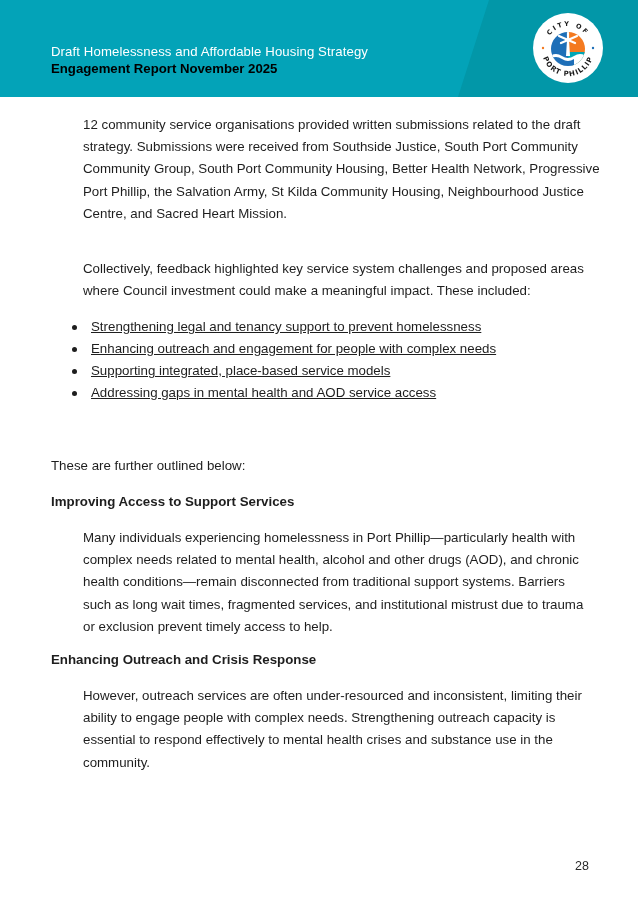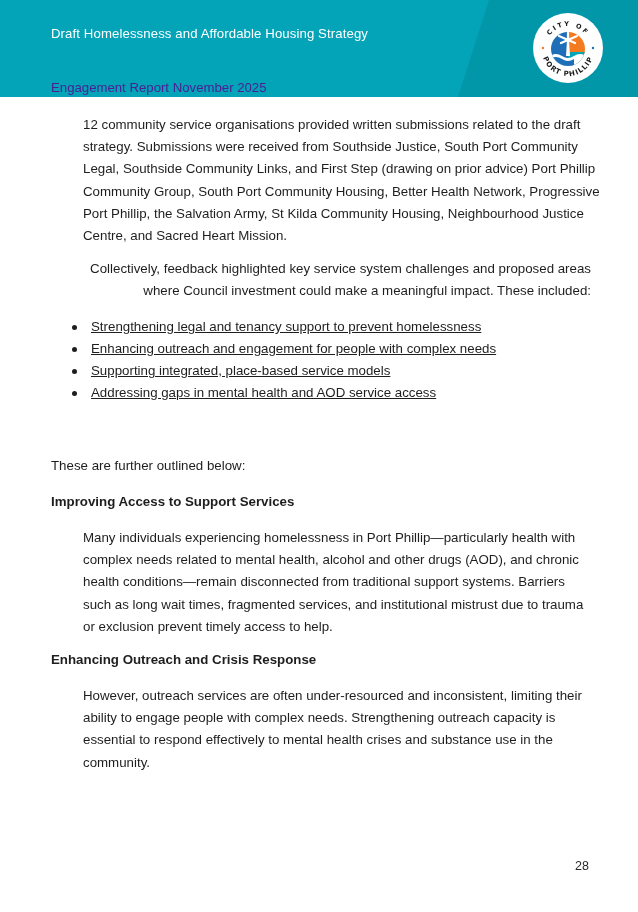--- a/index.html
+++ b/index.html
@@ -26,33 +26,33 @@
     .header-band {
       position: absolute;
       top: 0; left: 0;
       width: 638px; height: 97px;
       background: #0297a8;
       clip-path: polygon(489px 0, 638px 0, 638px 97px, 458px 97px);
     }
     .header-title {
       position: absolute;
       left: 51px;
-      top: 26px;
+      top: 44px;
       font-size: 13.2px;
       color: #ffffff;
       letter-spacing: 0.1px;
       white-space: nowrap;
     }
     .header-subtitle {
       position: absolute;
       left: 51px;
-      top: 80px;
+      top: 61px;
       font-size: 13.2px;
-      font-weight: normal;
-      color: #4c1d95;
+      font-weight: bold;
+      color: #000000;
       white-space: nowrap;
     }
     .logo {
       position: absolute;
       left: 532px;
       top: 12px;
       width: 72px;
       height: 72px;
     }
     .content {
@@ -61,21 +61,21 @@
       top: 114px;
       width: 540px;
       font-size: 13.3px;
       line-height: 22.2px;
       color: #1e1e1e;
     }
     .content p {
       margin: 0;
     }
     .p1 { position: absolute; top: 0; left: 0; width: 540px; }
-    .p2 { position: absolute; top: 144px; left: 0; width: 540px; text-align: right; }
+    .p2 { position: absolute; top: 144px; left: 0; width: 540px; }
     .bullets {
       position: absolute;
       top: 202px;
       left: 0;
       width: 540px;
       margin: 0;
       padding: 0;
       list-style: none;
       text-decoration: underline;
     }
@@ -142,21 +142,20 @@
     </text>
     <circle cx="11" cy="36" r="1.2" fill="#f47a20"></circle>
     <circle cx="61" cy="36" r="1.2" fill="#1e6fb8"></circle>
   </svg>
 </div>
 
 <div class="content">
   <p class="p1">
     <span class="line">12 community service organisations provided written submissions related to the draft</span>
     <span class="line">strategy. Submissions were received from Southside Justice, South Port Community</span>
-    <span class="line">Legal, Southside Community Links, and First Step (drawing on prior advice) Port Phillip</span>
     <span class="line">Community Group, South Port Community Housing, Better Health Network, Progressive</span>
     <span class="line">Port Phillip, the Salvation Army, St Kilda Community Housing, Neighbourhood Justice</span>
     <span class="line">Centre, and Sacred Heart Mission.</span>
   </p>
 
   <p class="p2">
     <span class="line">Collectively, feedback highlighted key service system challenges and proposed areas</span>
     <span class="line">where Council investment could make a meaningful impact. These included:</span>
   </p>
 

